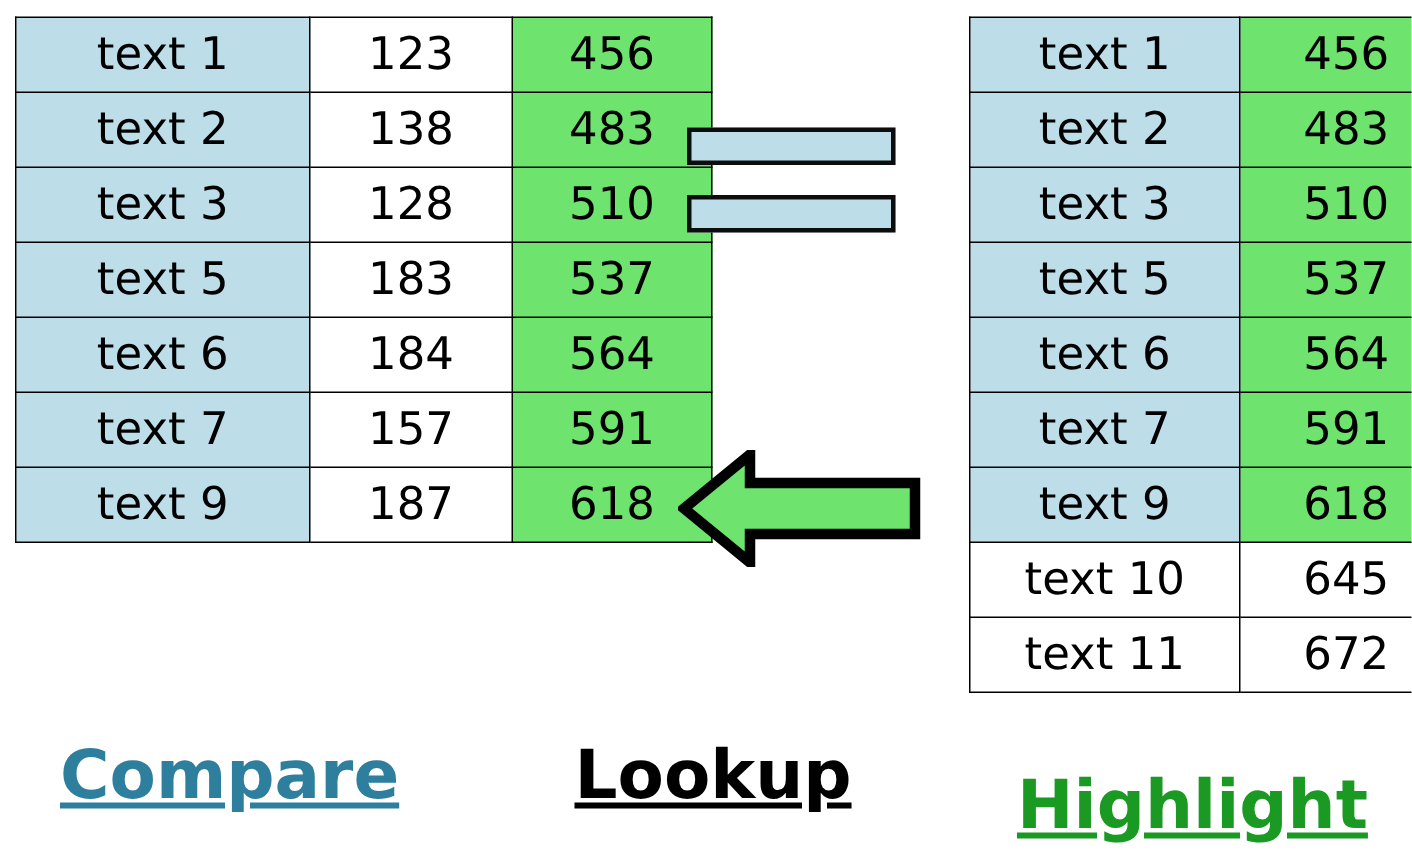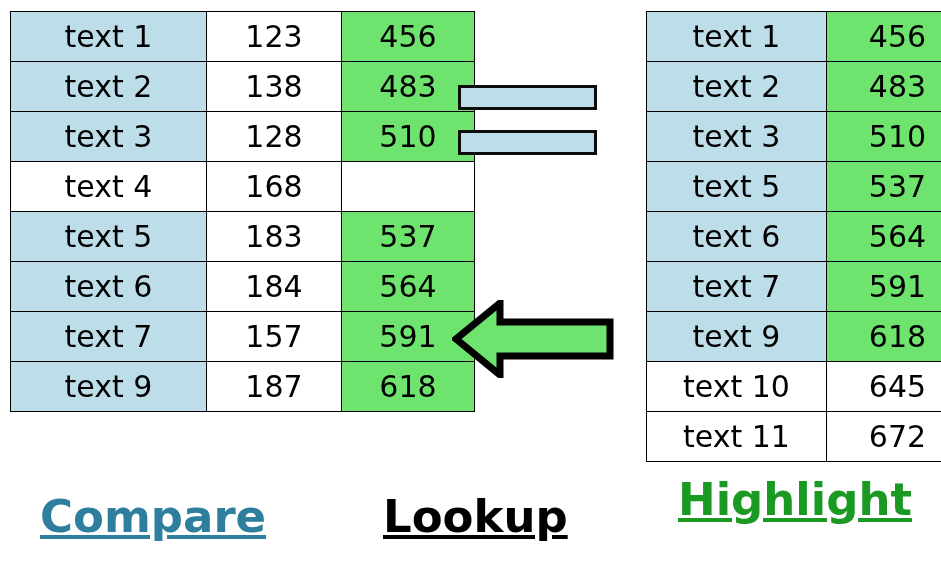--- a/index.html
+++ b/index.html
@@ -86,46 +86,41 @@
     position: absolute;
     font-family: "DejaVu Sans", sans-serif;
     font-weight: bold;
     font-size: 45px;
     line-height: 50px;
     white-space: nowrap;
     text-decoration: underline;
   }
   #caption-compare   { left: 40px;  top: 492px; color: #2e7e9e; }
   #caption-lookup    { left: 383px; top: 492px; color: #000000; text-align: center; }
-  #caption-highlight { left: 678px; top: 475px; color: #1a9a22; }
+  #caption-highlight { left: 678px; top: 512px; color: #1a9a22; }
 </style>
 </head>
 <body>
 
 <table class="tbl" id="compare-table">
   <tbody>
       <tr>
         <td class="c-name fill-blue">text 1</td>
         <td class="c-key fill-white">123</td>
         <td class="c-val bold fill-green">456</td>
       </tr>
       <tr>
         <td class="c-name fill-blue">text 2</td>
         <td class="c-key fill-white">138</td>
         <td class="c-val bold fill-green">483</td>
       </tr>
       <tr>
         <td class="c-name fill-blue">text 3</td>
         <td class="c-key fill-white">128</td>
         <td class="c-val bold fill-green">510</td>
-      </tr>
-      <tr>
-        <td class="c-name fill-white">text 4</td>
-        <td class="c-key fill-white">168</td>
-        <td class="c-val bold fill-white"></td>
       </tr>
       <tr>
         <td class="c-name fill-blue">text 5</td>
         <td class="c-key fill-white">183</td>
         <td class="c-val bold fill-green">537</td>
       </tr>
       <tr>
         <td class="c-name fill-blue">text 6</td>
         <td class="c-key fill-white">184</td>
         <td class="c-val bold fill-green">564</td>

